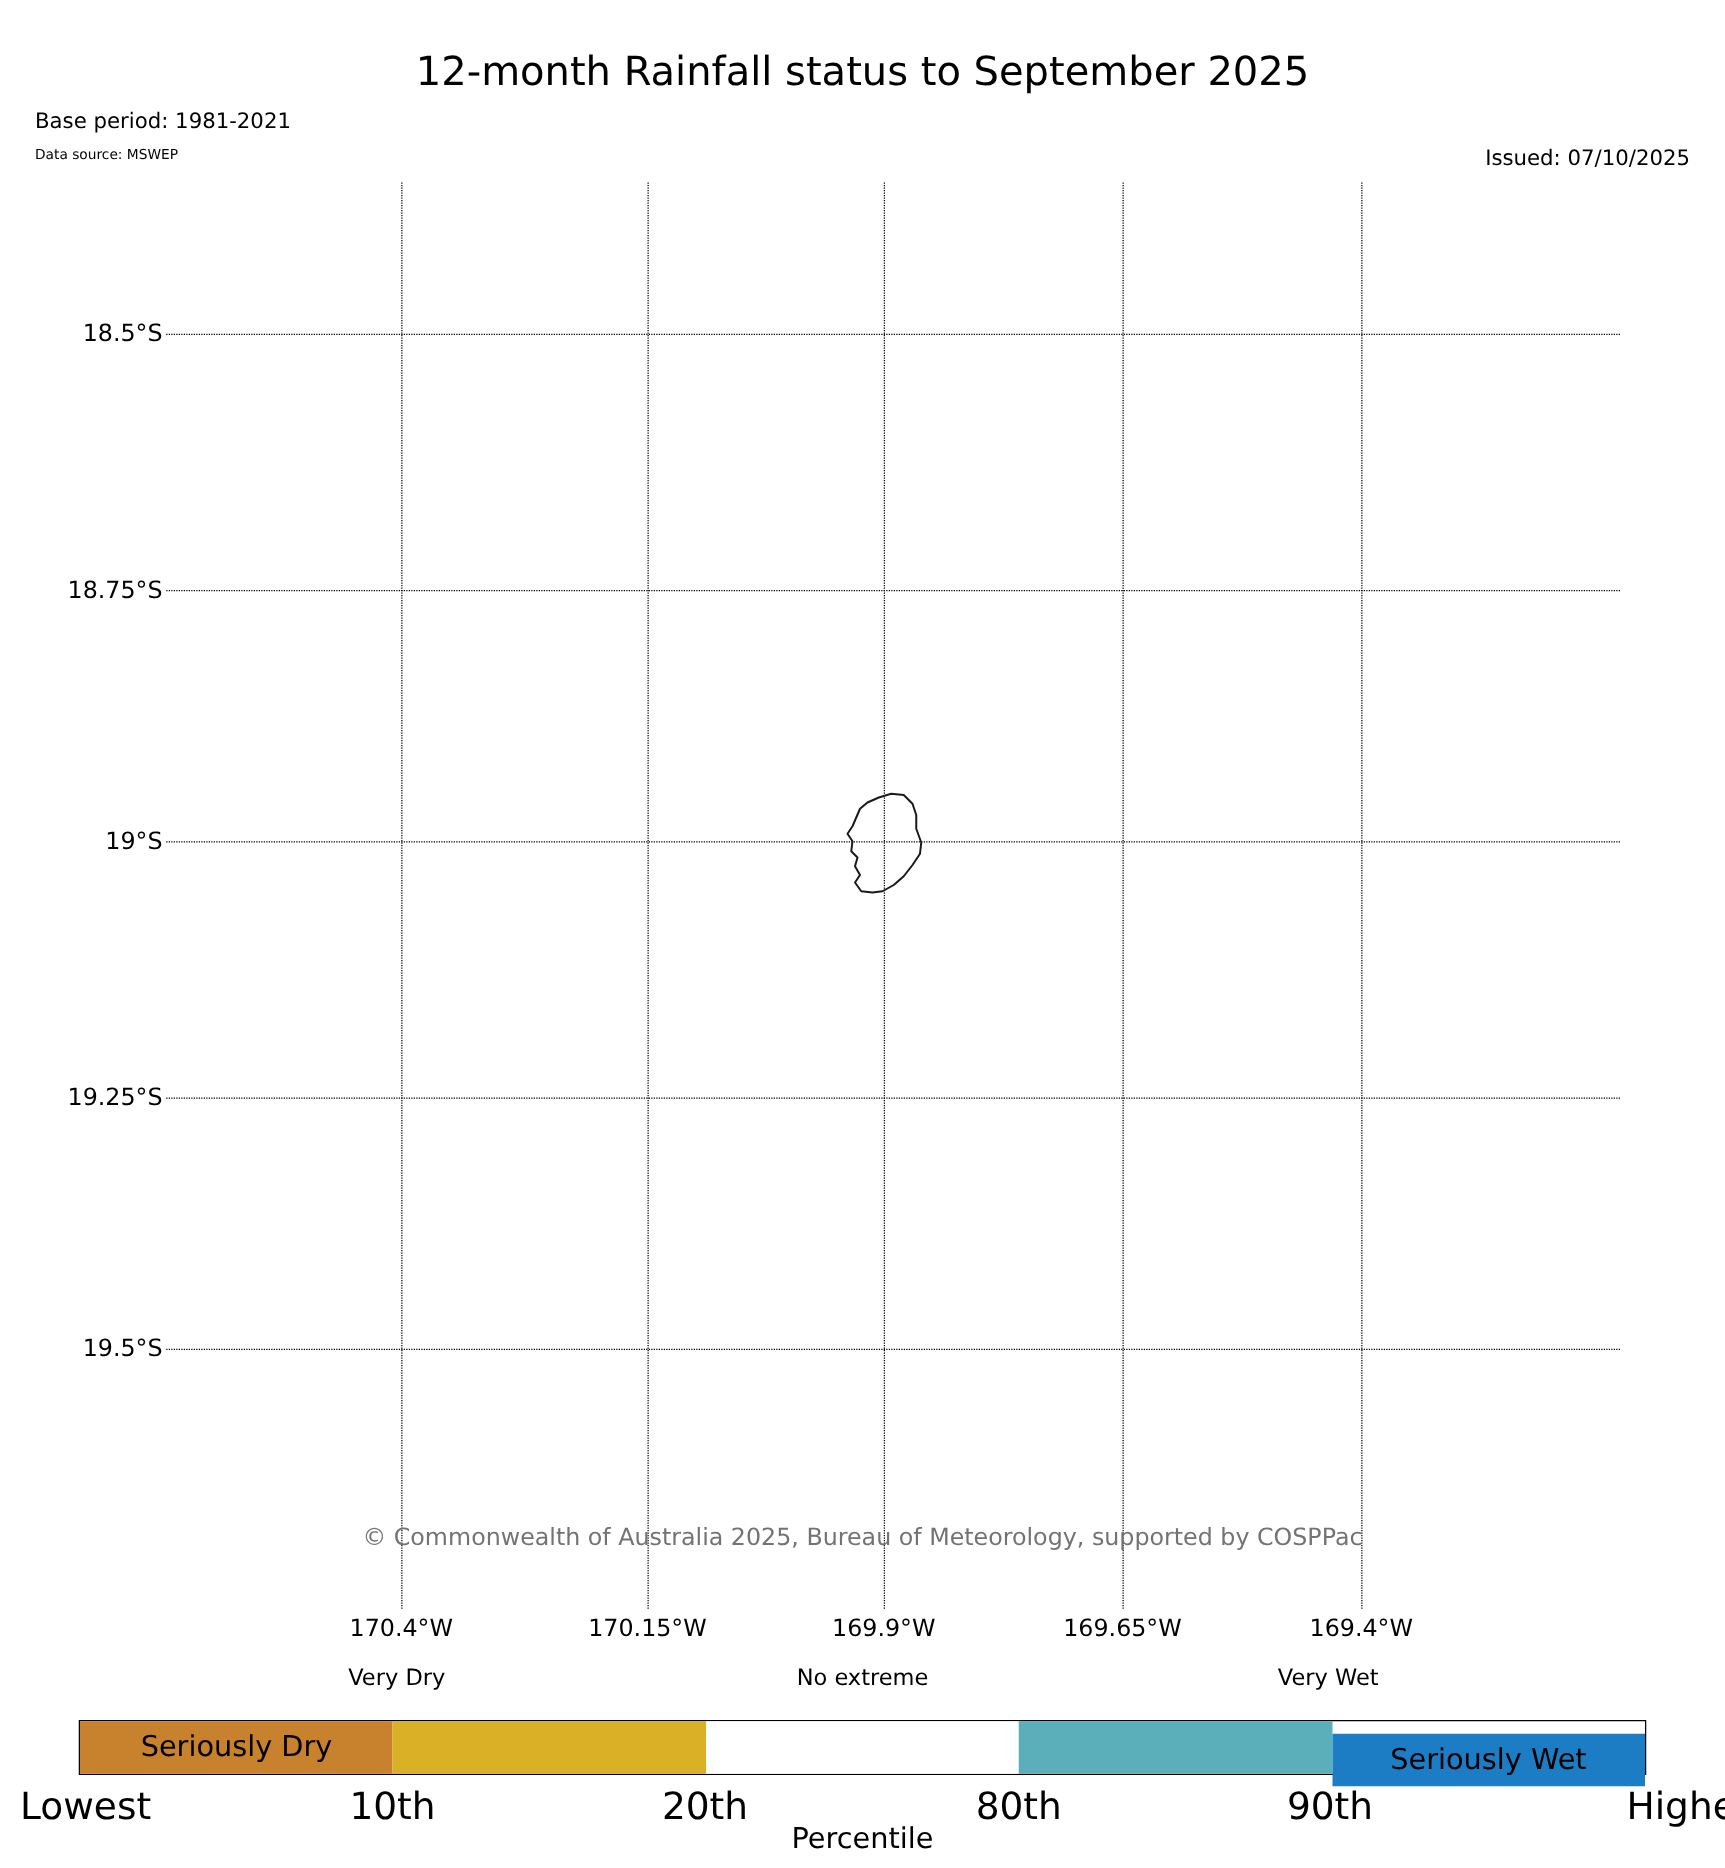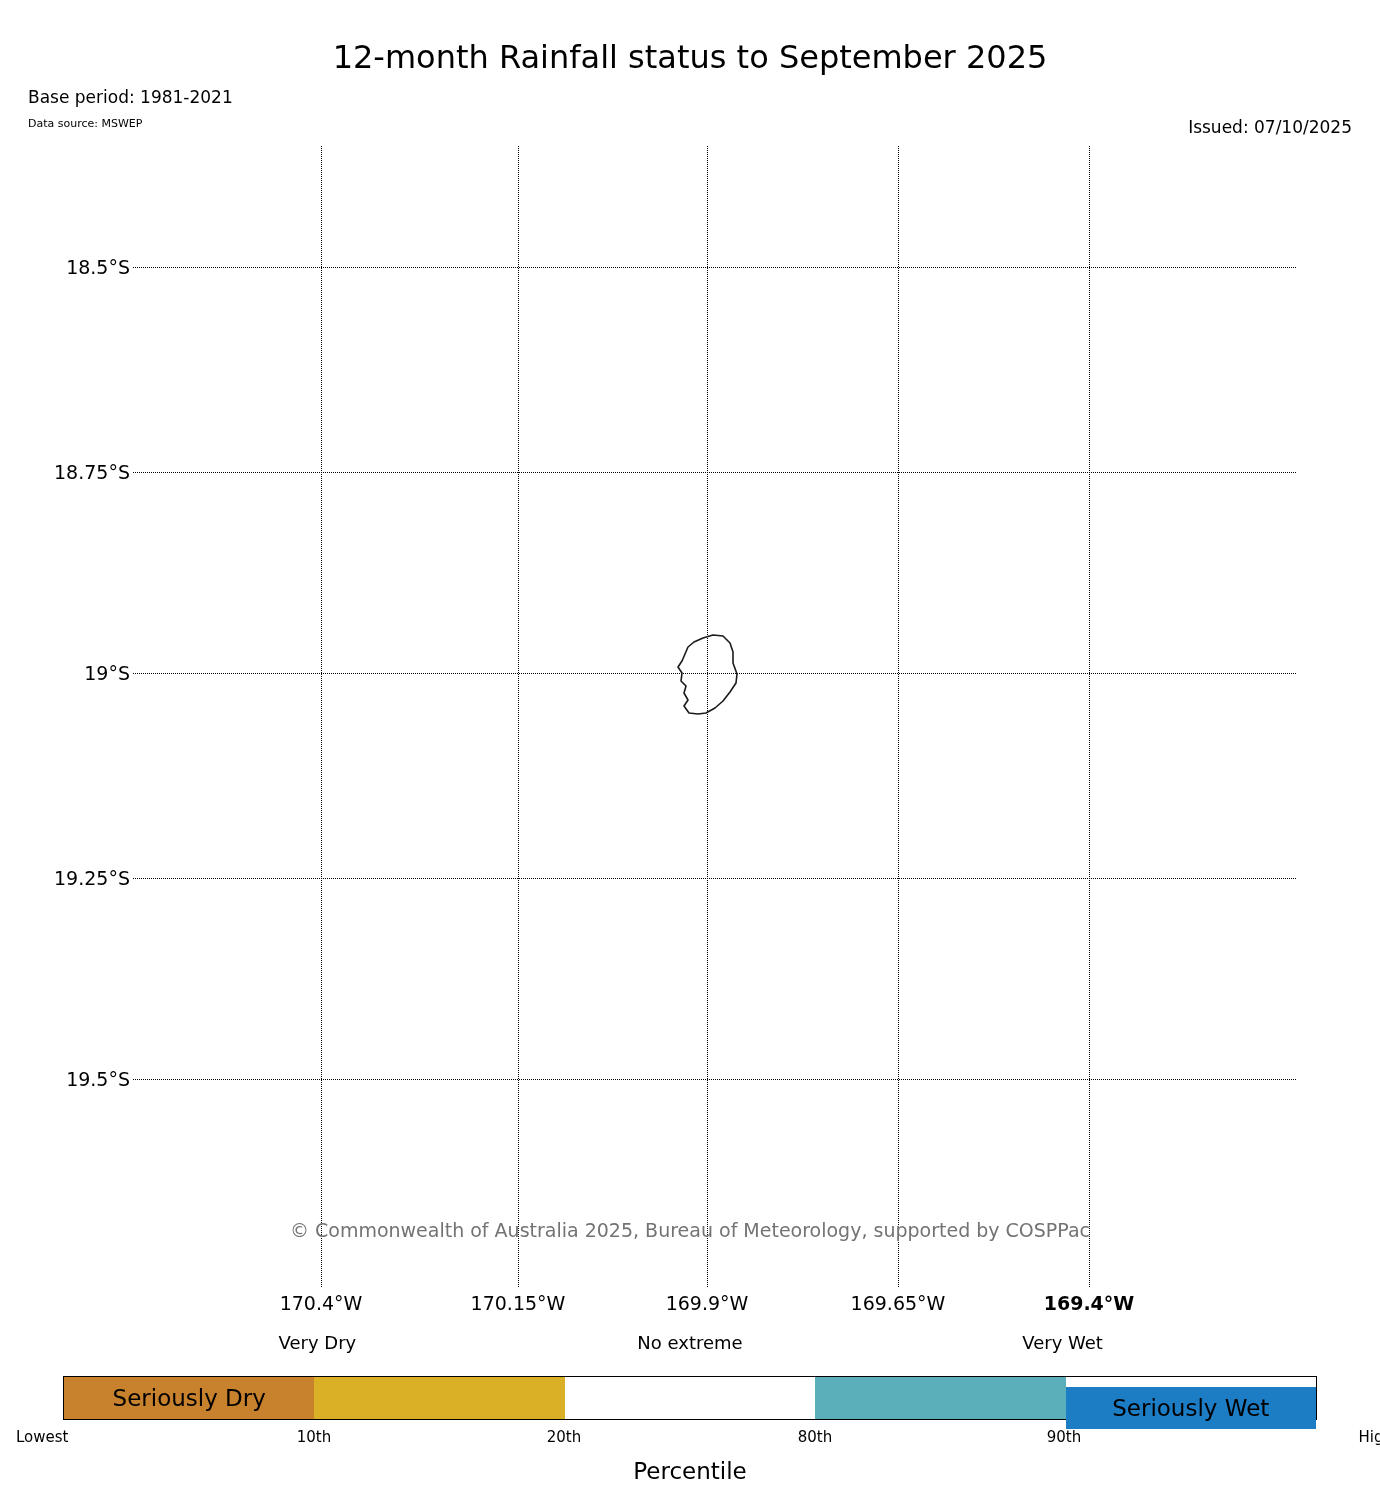--- a/index.html
+++ b/index.html
@@ -148,21 +148,21 @@
 
   #legend-ticks {
     position: absolute;
     top: 1428px;
     left: 0;
     width: 1380px;
     height: 30px;
   }
   .legend-tick {
     position: absolute;
-    font-size: 15px;
+    font-size: 30px;
     white-space: nowrap;
     transform: translateX(-50%);
   }
   .legend-tick.first { transform: none; }
   .legend-tick.last  { transform: translateX(-100%); }
 
   #legend-axis-title {
     position: absolute;
     top: 1458px;
     left: 0;
@@ -201,21 +201,21 @@
 <div class="ylabel" style="top:267px;">18.5°S</div>
 <div class="ylabel" style="top:472px;">18.75°S</div>
 <div class="ylabel" style="top:673px;">19°S</div>
 <div class="ylabel" style="top:878px;">19.25°S</div>
 <div class="ylabel" style="top:1079px;">19.5°S</div>
 
 <div class="xlabel" style="left:321px;">170.4°W</div>
 <div class="xlabel" style="left:518px;">170.15°W</div>
 <div class="xlabel" style="left:707px;">169.9°W</div>
 <div class="xlabel" style="left:898px;">169.65°W</div>
-<div class="xlabel" style="left:1089px;font-weight:bold;">169.4°W</div>
+<div class="xlabel" style="left:1089px;">169.4°W</div>
 
 <div id="copyright">© Commonwealth of Australia 2025, Bureau of Meteorology, supported by COSPPac</div>
 
 <div id="legend-category-row">
   <div class="legend-category" style="left:23%;">Very Dry</div>
   <div class="legend-category" style="left:50%;">No extreme</div>
   <div class="legend-category" style="left:77%;">Very Wet</div>
 </div>
 
 <div id="legend-bar">

